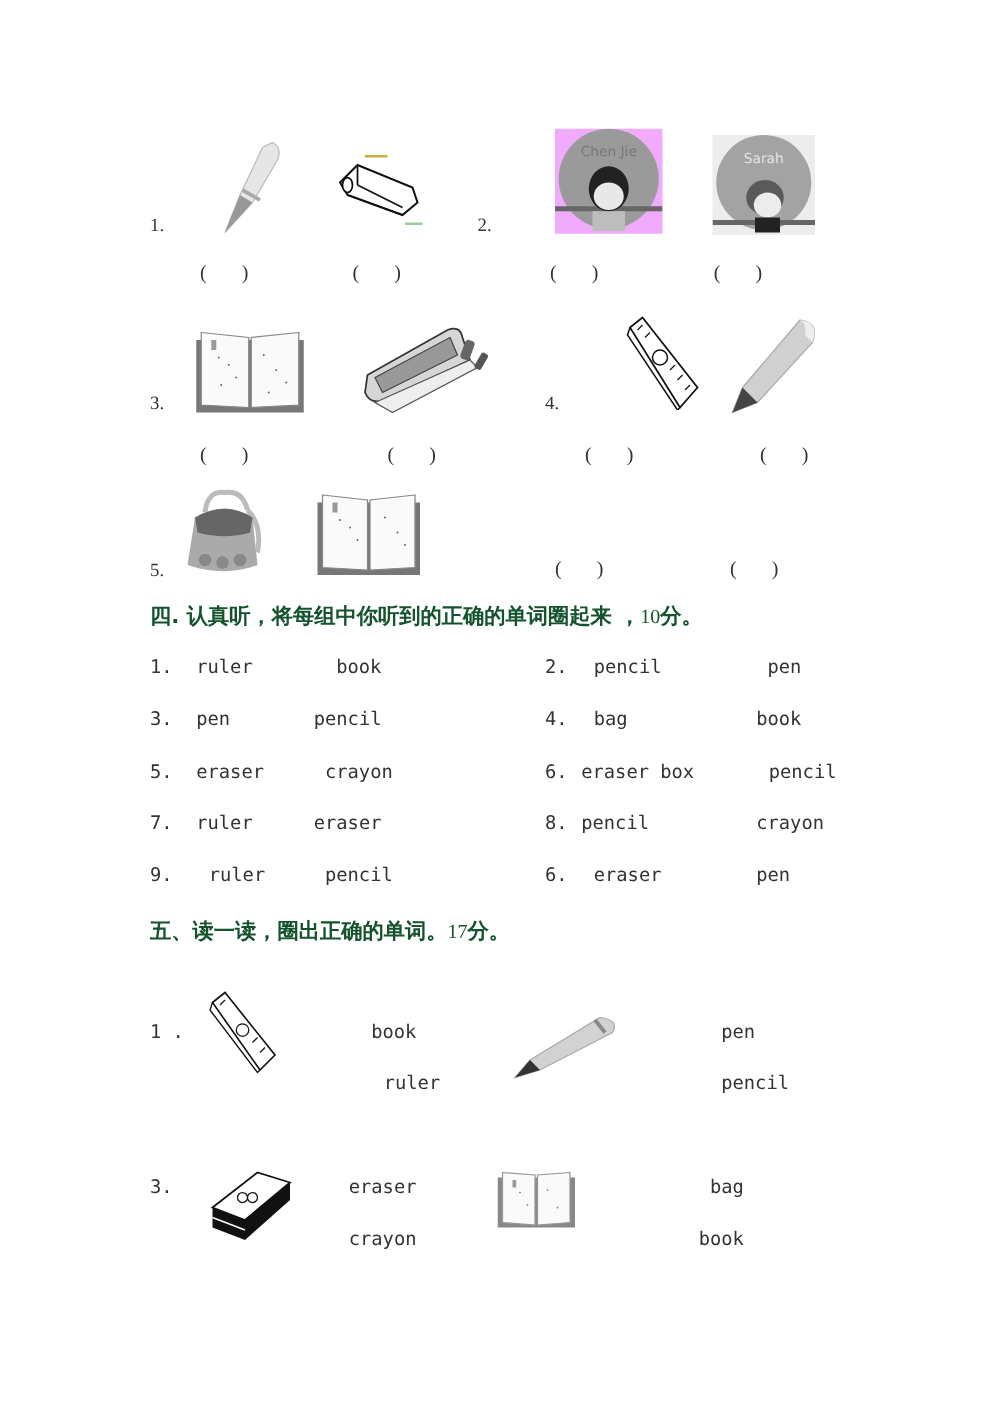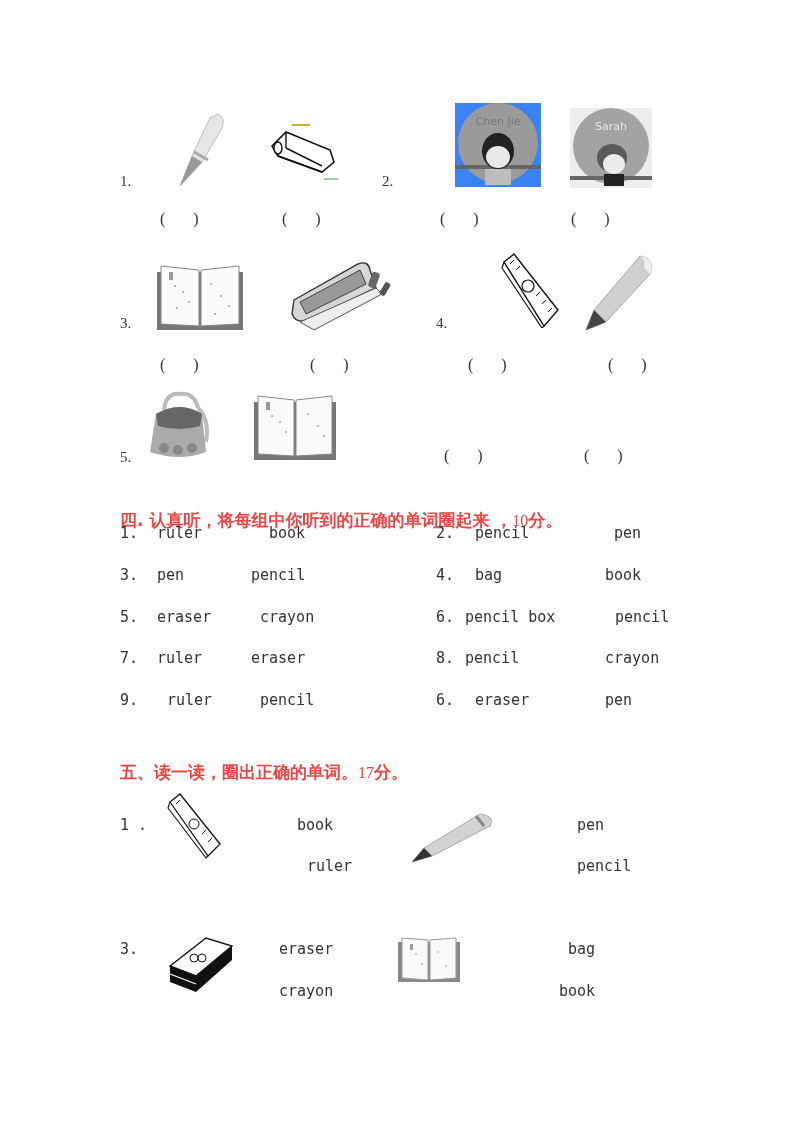--- a/index.html
+++ b/index.html
@@ -2,21 +2,21 @@
 <html><head>
 <meta charset="utf-8">
 <style>
   html, body { margin: 0; padding: 0; background: #ffffff; }
   body { width: 793px; height: 1122px; position: relative; overflow: hidden;
          font-family: "DejaVu Serif", "Liberation Serif", serif; color: #222; }
   .abs { position: absolute; }
   .num { font-size: 15px; color: #333; font-family: "Liberation Serif", "DejaVu Serif", serif; }
   .paren { font-size: 16px; color: #333; font-family: "Liberation Serif", serif; letter-spacing: 0; }
   .paren .gap { display: inline-block; width: 28px; }
-  .heading { font-family: "DejaVu Sans", sans-serif; font-weight: bold; font-size: 17px; color: #ef4444; margin-top: 28px; }
+  .heading { font-family: "DejaVu Sans", sans-serif; font-weight: bold; font-size: 17px; color: #14532d; }
   .heading .pts { font-family: "Liberation Serif", serif; font-weight: normal; font-size: 16px; }
   .word { font-family: "DejaVu Sans Mono", "Liberation Mono", monospace; font-size: 15px; color: #333; }
   .pic { position: absolute; }
 </style>
 </head>
 <body>
 
 <span class="abs num" style="left:120px;top:173px">1.</span>
 <svg class="pic" style="left:172px;top:110px" width="56" height="80">
   <path d="M46 4 Q54 8 50 18 L30 52 L8 76 L20 46 L38 8 Z" fill="#e6e6e6" stroke="#bbb" stroke-width="1"></path>
@@ -29,21 +29,21 @@
   <line x1="18" y1="10" x2="18" y2="26" stroke="#111" stroke-width="1.4"></line>
   <line x1="18" y1="26" x2="54" y2="44" stroke="#111" stroke-width="1.4"></line>
   <line x1="10" y1="34" x2="54" y2="50" stroke="#111" stroke-width="1.4"></line>
   <ellipse cx="10" cy="26" rx="4" ry="6" fill="#fff" stroke="#111" stroke-width="1.4"></ellipse>
   <rect x="56" y="56" width="14" height="2" fill="#9c9"></rect>
 </svg>
 <span class="abs paren" style="left:160px;top:210px"><span>(</span><span class="gap"></span><span>)</span></span>
 <span class="abs paren" style="left:282px;top:210px"><span>(</span><span class="gap"></span><span>)</span></span>
 
 <span class="abs num" style="left:382px;top:173px">2.</span>
-<div class="pic" style="left:455px;top:103px;width:86px;height:84px;background:#3b82f6">
+<div class="pic" style="left:444px;top:103px;width:86px;height:84px;background:#f0abfc">
   <svg width="86" height="84">
     <circle cx="43" cy="40" r="40" fill="#9a9a9a"></circle>
     <rect x="0" y="62" width="86" height="4" fill="#666"></rect>
     <text x="43" y="22" text-anchor="middle" font-size="11" fill="#777" font-family="DejaVu Sans, sans-serif">Chen Jie</text>
     <ellipse cx="43" cy="48" rx="16" ry="18" fill="#222"></ellipse>
     <ellipse cx="43" cy="54" rx="12" ry="11" fill="#e8e8e8"></ellipse>
     <rect x="30" y="66" width="26" height="16" fill="#bdbdbd"></rect>
   </svg>
 </div>
 <div class="pic" style="left:570px;top:108px;width:82px;height:80px;background:#ededed">
@@ -162,21 +162,21 @@
 
 <span class="abs word" style="left:436px;top:524px">2.</span>
 <span class="abs word" style="left:475px;top:524px">pencil</span>
 <span class="abs word" style="left:614px;top:524px">pen</span>
 
 <span class="abs word" style="left:436px;top:566px">4.</span>
 <span class="abs word" style="left:475px;top:566px">bag</span>
 <span class="abs word" style="left:605px;top:566px">book</span>
 
 <span class="abs word" style="left:436px;top:608px">6.</span>
-<span class="abs word" style="left:465px;top:608px">pencil box</span>
+<span class="abs word" style="left:465px;top:608px">eraser box</span>
 <span class="abs word" style="left:615px;top:608px">pencil</span>
 
 <span class="abs word" style="left:436px;top:649px">8.</span>
 <span class="abs word" style="left:465px;top:649px">pencil</span>
 <span class="abs word" style="left:605px;top:649px">crayon</span>
 
 <span class="abs word" style="left:436px;top:691px">6.</span>
 <span class="abs word" style="left:475px;top:691px">eraser</span>
 <span class="abs word" style="left:605px;top:691px">pen</span>
 

